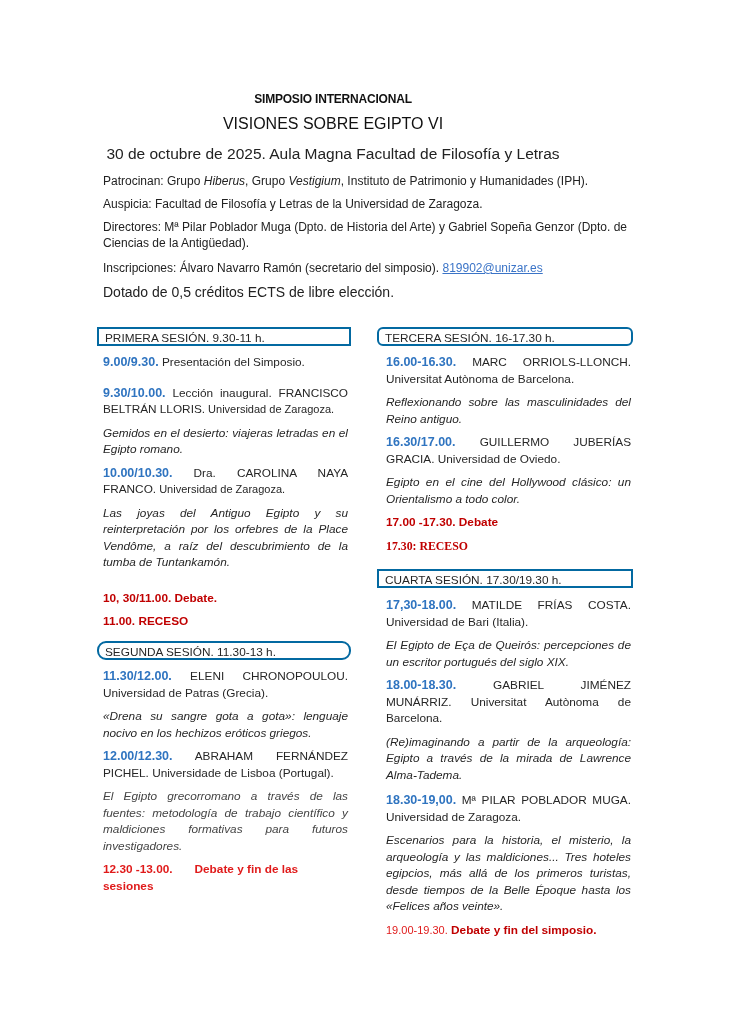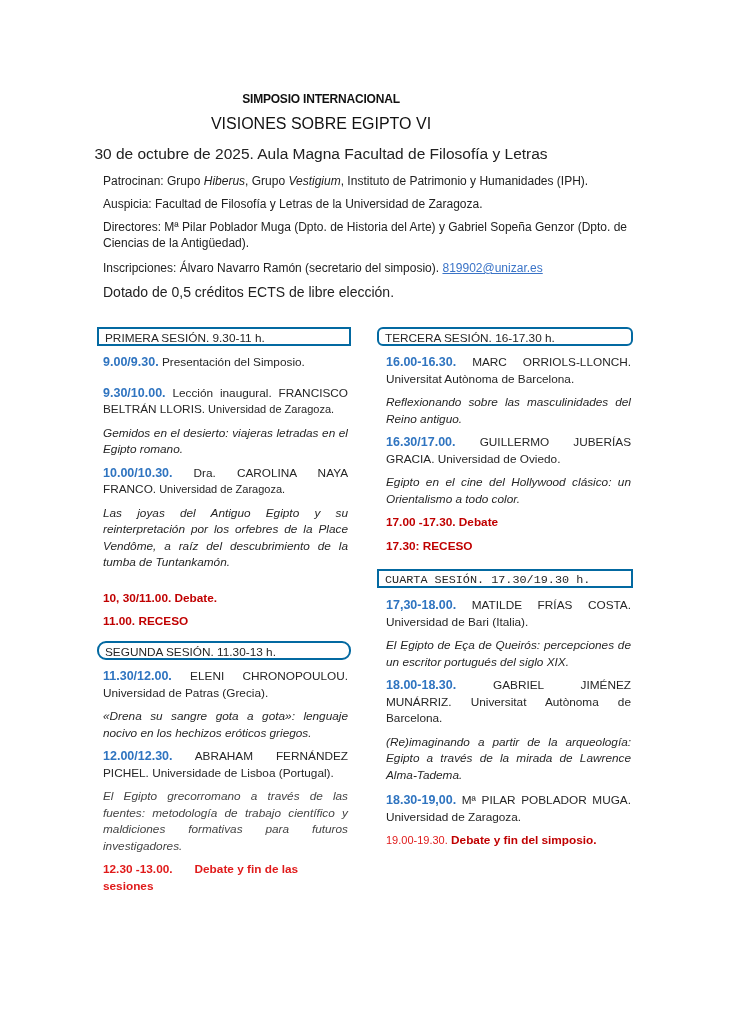--- a/index.html
+++ b/index.html
@@ -1,19 +1,19 @@
 <!DOCTYPE html>
 <html><head>
 <meta charset="utf-8">
 <style>
   html, body { margin:0; padding:0; background:#ffffff; }
   body { width:730px; height:1024px; position:relative; overflow:hidden;
          font-family:"Liberation Sans", sans-serif; color:#262626; }
   .abs { position:absolute; }
-  .center { left:4px; width:634px; text-align:center; }
+  .center { left:16px; width:634px; text-align:center; }
   .h1 { top:92px; font-size:12px; font-weight:bold; color:#111; letter-spacing:-0.2px; }
   .h2 { top:115px; font-size:16px; color:#111; }
   .h3 { top:145px; font-size:15.5px; color:#222; }
   .info { left:103px; font-size:12px; color:#222; line-height:15.5px; width:530px; }
   .info.small { font-size:14px; }
   a.email { color:#3b74c7; text-decoration:underline; }
   .col { position:absolute; width:245px; font-size:11.8px; line-height:16.5px; color:#262626; }
   .box { position:absolute; border:2px solid #0369a1; height:19px; font-size:11.8px; line-height:19px;
          padding-left:6px; box-sizing:border-box; color:#262626; }
   .t { color:#2f74c0; font-weight:bold; font-size:12.5px; }
@@ -78,33 +78,34 @@
 <div class="col" style="left:386px; top:354px;">
   <div style="text-align:justify;">
     <span class="t">16.00-16.30.</span><span> MARC ORRIOLS-LLONCH. Universitat Autònoma de Barcelona.</span>
   </div>
   <div class="it" style="margin-top:7px; text-align:justify;">Reflexionando sobre las masculinidades del Reino antiguo.</div>
   <div style="margin-top:7px; text-align:justify;">
     <span class="t">16.30/17.00.</span><span> GUILLERMO JUBERÍAS GRACIA. Universidad de Oviedo.</span>
   </div>
   <div class="it" style="margin-top:7px; text-align:justify;">Egipto en el cine del Hollywood clásico: un Orientalismo a todo color.</div>
   <div class="red" style="margin-top:7px;">17.00 -17.30. Debate</div>
-  <div class="red" style="margin-top:7px;">17.30: RECESO</div>
+  <div class="red" style="margin-top:7px;font-family:Liberation Serif, serif;">17.30: RECESO</div>
 </div>
 
-<div class="box" style="left:377px; top:569px; width:256px;font-family:Liberation Mono, monospace;">CUARTA SESIÓN. 17.30/19.30 h.</div>
+<div class="box" style="left:377px; top:569px; width:256px;">CUARTA SESIÓN. 17.30/19.30 h.</div>
 
 <div class="col" style="left:386px; top:597px;">
   <div style="text-align:justify;">
     <span class="t">17,30-18.00.</span><span> MATILDE FRÍAS COSTA. Universidad de Bari (Italia).</span>
   </div>
   <div class="it" style="margin-top:7px; text-align:justify;">El Egipto de Eça de Queirós: percepciones de un escritor portugués del siglo XIX.</div>
   <div style="margin-top:7px; text-align:justify;">
     <span class="t">18.00-18.30.</span><span> GABRIEL JIMÉNEZ MUNÁRRIZ. Universitat Autònoma de Barcelona.</span>
   </div>
   <div class="it" style="margin-top:7px; text-align:justify;">(Re)imaginando a partir de la arqueología: Egipto a través de la mirada de Lawrence Alma-Tadema.</div>
   <div style="margin-top:9px; text-align:justify;">
     <span class="t">18.30-19,00.</span><span> Mª PILAR POBLADOR MUGA. Universidad de Zaragoza.</span>
   </div>
+  <div class="it" style="margin-top:7px; text-align:justify;">Escenarios para la historia, el misterio, la arqueología y las maldiciones... Tres hoteles egipcios, más allá de los primeros turistas, desde tiempos de la Belle Époque hasta los «Felices años veinte».</div>
   <div style="margin-top:7px;">
     <span class="red2 sm">19.00-19.30.</span><span class="red"> Debate y fin del simposio.</span>
   </div>
 </div>
 
 </body></html>

